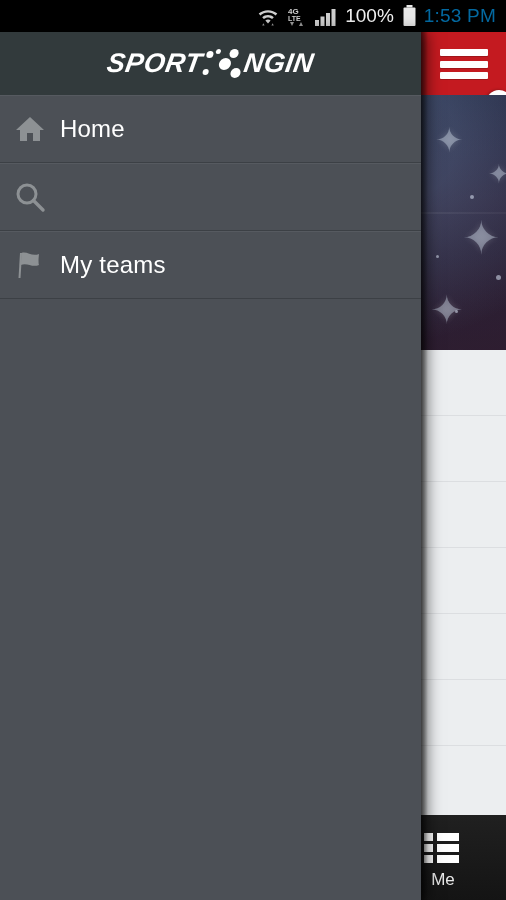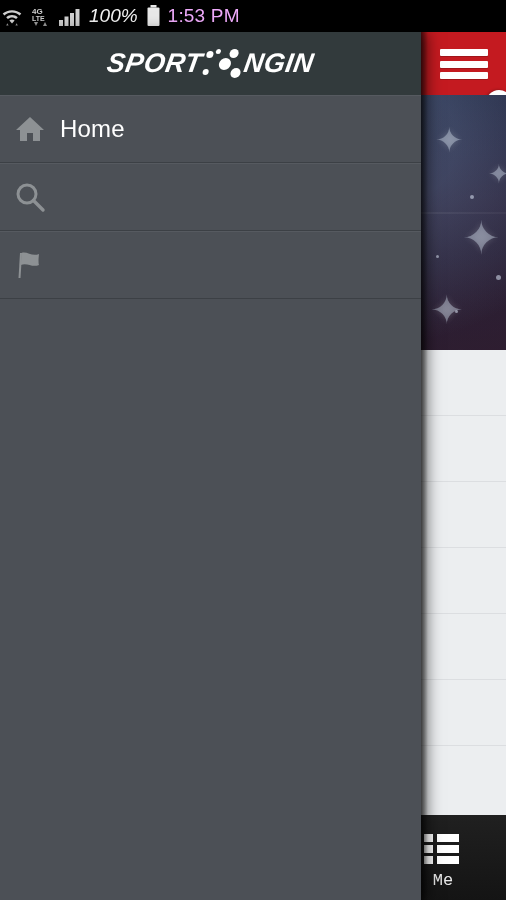--- a/index.html
+++ b/index.html
@@ -7,29 +7,29 @@
     width:506px; height:900px; overflow:hidden;
     background:#000;
     font-family:"Liberation Sans", sans-serif;
   }
   #app{ position:relative; width:506px; height:900px; overflow:hidden; }
 
   
   .statusbar{
     position:absolute; left:0; top:0; width:506px; height:32px;
     background:#000; color:#fff;
-    display:flex; align-items:center; 
-    padding-right:25px; gap:7px;
+    display:flex; align-items:center; justify-content:flex-end;
+    padding-right:10px; gap:7px;
   }
   .sb-icon{ display:block; }
   .sb-text{
-    font-size:19px; color:#f0abfc; letter-spacing:.2px;
+    font-size:19px; color:#0369a1; letter-spacing:.2px;
     font-family:"Liberation Sans", sans-serif;
   }
-  .sb-pct{ font-size:19px; color:#f2f2f2; margin-right:1px;font-style:italic; }
+  .sb-pct{ font-size:19px; color:#f2f2f2; margin-right:1px; }
 
   
   .content{
     position:absolute; left:0; top:32px; width:506px; height:868px;
     background:#eceef0; overflow:hidden;
   }
   .app-header{
     position:absolute; left:0; top:0; width:506px; height:63px;
     background:#c41a20;
   }
@@ -90,21 +90,21 @@
   .bottombar{
     position:absolute; left:0; bottom:0; width:506px; height:85px;
     background:linear-gradient(180deg,#202020,#141414);
     display:flex; align-items:center; justify-content:flex-end;
     padding-right:0;
   }
   .bn-item{
     width:126px; display:flex; flex-direction:column;
     align-items:center; gap:7px; padding-top:8px;
   }
-  .bn-label{ color:#e8e8e8; font-size:17px;font-family:Liberation Mono, monospace; }
+  .bn-label{ color:#e8e8e8; font-size:17px; }
 
   
   .drawer{
     position:absolute; left:0; top:32px; width:421px; height:868px;
     background:#4c5056;
     box-shadow:6px 0 14px rgba(0,0,0,.55);
     z-index:5;
   }
   .drawer-header{
     position:relative; width:421px; height:63px; background:#323a3c;
@@ -319,20 +319,21 @@
           <circle cx="13" cy="13" r="9" fill="none" stroke="#8d9194" stroke-width="3"></circle>
           <line x1="19.5" y1="19.5" x2="29" y2="29" stroke="#8d9194" stroke-width="3.4" stroke-linecap="round"></line>
         </svg>
       </div>
 
       <div class="d-item">
         <svg class="d-ico" viewBox="0 0 32 32">
           <path d="M6 4 L8 4 L6.5 29 L4.5 29 Z" fill="#8d9194"></path>
           <path d="M7.5 4 C13 2 18 8 25 5 C25 5 24 14 25 16 C18 19 13 13 6.8 16 Z" fill="#8d9194"></path>
         </svg>
+        <span class="d-label">My teams</span>
       </div>
 
 
     </div>
 
     <div class="drawer-fill"></div>
   </div>
 
   <div class="drawer-shadow"></div>
 

